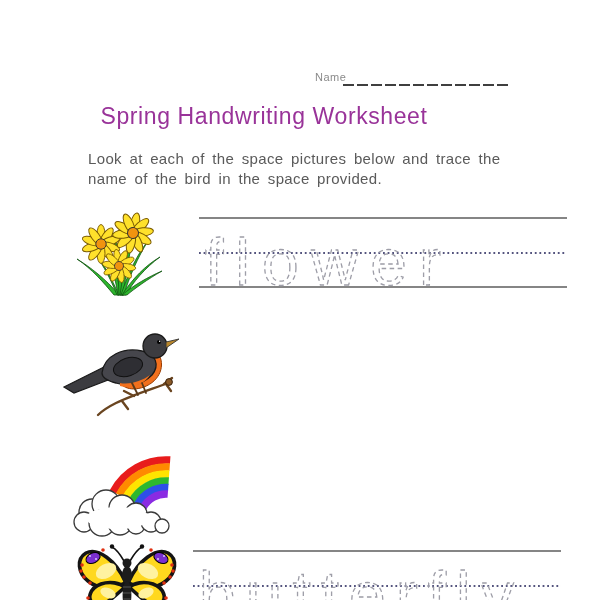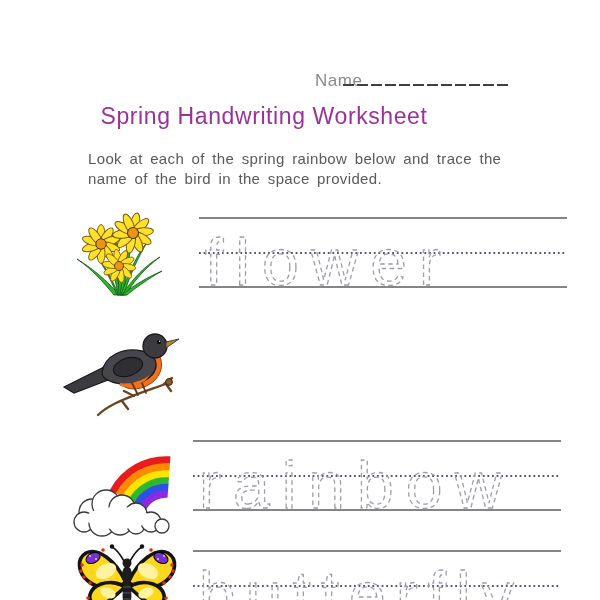--- a/index.html
+++ b/index.html
@@ -1,21 +1,21 @@
 <!DOCTYPE html>
 <html><head>
 <meta charset="utf-8">
 <style>
   html,body{margin:0;padding:0;background:#fff;}
   .page{
     position:relative;width:600px;height:600px;background:#ffffff;
     overflow:hidden;font-family:"Liberation Sans",sans-serif;
   }
   .name-label{
-    position:absolute;left:315px;top:71px;font-size:17px;color:#8a8a8a;
+    position:absolute;left:315px;top:71px;font-size:11px;color:#8a8a8a;
     letter-spacing:.5px;
   }
   .name-line{
     position:absolute;left:343px;top:84px;width:167px;height:2px;
     background:repeating-linear-gradient(to right,#3f3f3f 0 11px,transparent 11px 14px);
   }
   .title{
     position:absolute;left:0;top:103px;width:528px;text-align:center;
     font-size:23px;color:#993399;letter-spacing:.6px;font-weight:400;
   }
@@ -38,21 +38,21 @@
 <body>
 
 <div class="page">
 
   <span class="name-label">Name</span>
   <div class="name-line"></div>
 
   <div class="title">Spring Handwriting Worksheet</div>
 
   <div class="instructions">
-    <div>Look at each of the spring rainbow below and trace the</div>
+    <div>Look at each of the space pictures below and trace the</div>
     <div>name of the bird in the space provided.</div>
   </div>
 
   <div class="abs" style="left:72px;top:207px;">
     <svg width="94" height="90" viewBox="0 0 94 90">
       <defs>
         <g id="daisy">
           <g fill="#ffe12b" stroke="#7a5a00" stroke-width="1">
             <ellipse rx="4.2" ry="10.5" cy="-10"></ellipse>
             <ellipse rx="4.2" ry="10.5" cy="-10" transform="rotate(36)"></ellipse>
@@ -149,28 +149,20 @@
         <circle cx="22" cy="92" r="10"></circle>
         <circle cx="40" cy="93" r="13"></circle>
         <circle cx="58" cy="93" r="12"></circle>
         <circle cx="74" cy="95" r="9"></circle>
         <circle cx="89" cy="92" r="10"></circle>
         <circle cx="100" cy="96" r="7"></circle>
       </g>
       <ellipse cx="56" cy="88" rx="32" ry="11" fill="#ffffff"></ellipse>
     </svg>
   </div>
-  <div class="abs" style="left:193px;top:439px;">
-    <svg width="372" height="76" viewBox="0 0 372 76">
-      <line x1="0" y1="2" x2="368" y2="2" class="guide-solid"></line>
-      <line x1="0" y1="37" x2="368" y2="37" class="guide-dotted"></line>
-      <line x1="0" y1="71" x2="368" y2="71" class="guide-solid"></line>
-      <text x="6" y="69" font-size="66" letter-spacing="12" class="trace-text">rainbow</text>
-    </svg>
-  </div>
 
   <div class="abs" style="left:74px;top:541px;">
     <svg width="115" height="85" viewBox="0 0 115 85">
       <defs>
         <g id="bf-wings">
 
           <path d="M51,40 C42,20 24,6 12,12 C2,18 4,32 14,40 C26,50 42,47 51,42 Z" fill="#ffd81e" stroke="#141414" stroke-width="3.6"></path>
 
           <path d="M51,46 C40,56 28,68 20,63 C12,58 16,47 27,43 C36,40 46,42 51,46 Z" fill="#ffd81e" stroke="#141414" stroke-width="3.6"></path>
 

